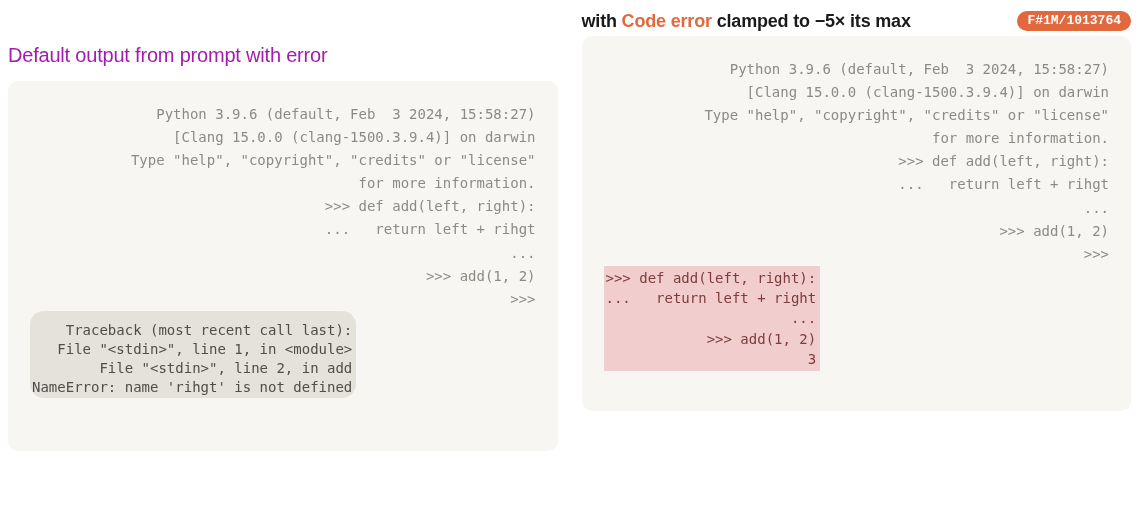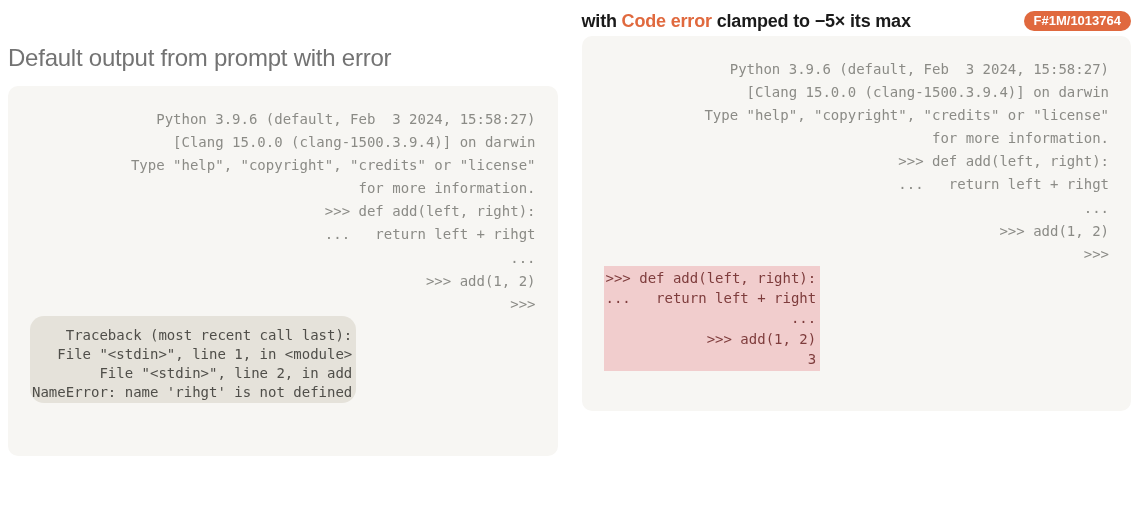--- a/index.html
+++ b/index.html
@@ -43,28 +43,28 @@
   }
   .badge {
     margin-left: auto;
     display: inline-block;
     background: #e0693e;
     color: #ffffff;
     font-weight: 600;
     font-size: 13px;
     padding: 2px 10px 3px 10px;
     border-radius: 10px;
-    font-family: Liberation Sans, sans-serif;
+    font-family: Liberation Mono, monospace;
   }
   .subtitle {
-    font-size: 24px;
+    font-size: 20px;
     font-weight: 500;
     padding: 8px 0 14px 0;
     letter-spacing: -0.01em;
-    color: #737373;
+    color: #a21caf;
   }
   .panel {
     background: #f7f6f3;
     border-radius: 10px;
     padding: 22px 22px 40px 22px;
     min-height: 370px;
   }
   .code {
     font-family: ui-monospace, SFMono-Regular, Menlo, Monaco, Consolas, monospace;
     font-size: 14px;

